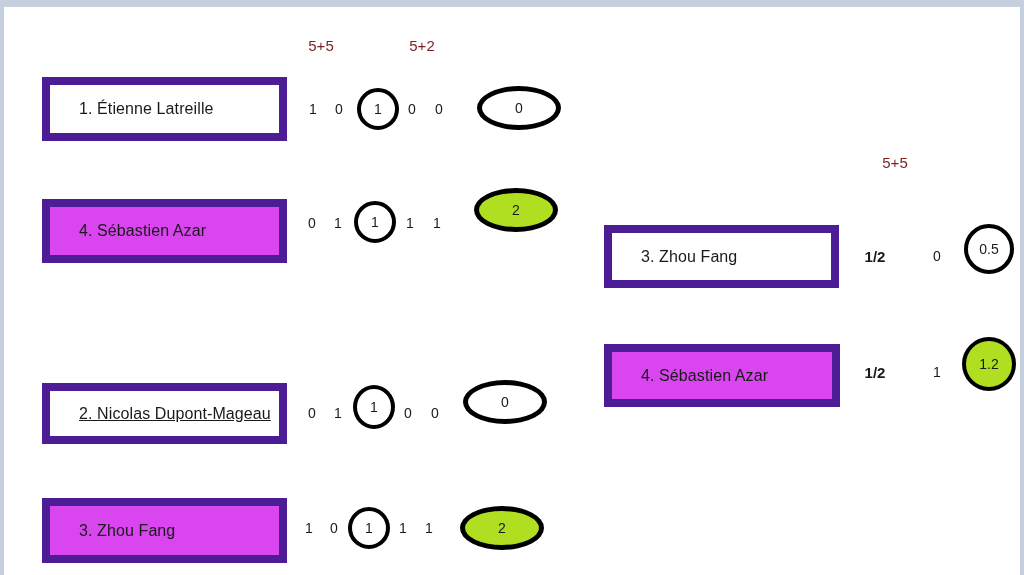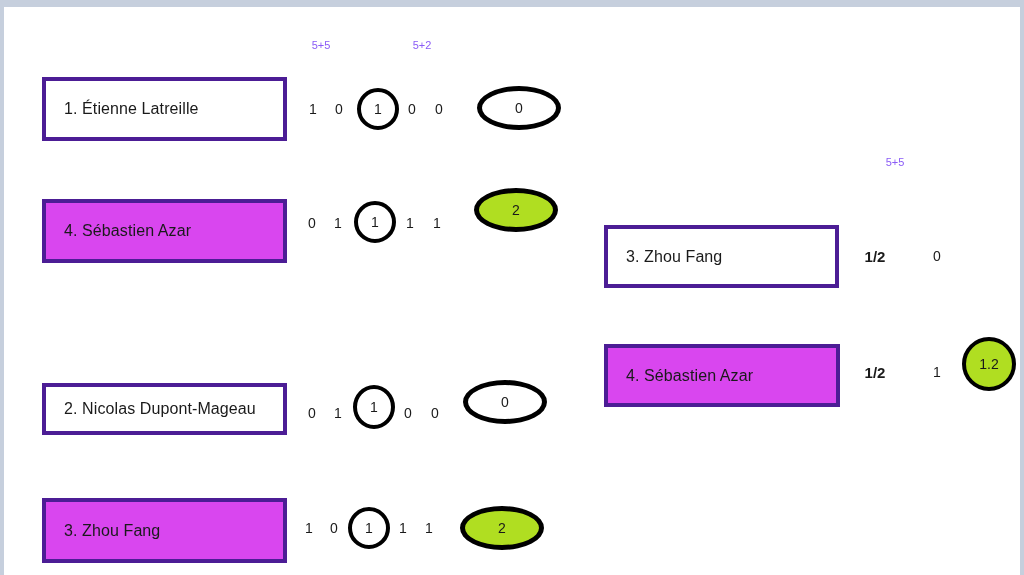--- a/index.html
+++ b/index.html
@@ -30,25 +30,25 @@
     left: 0;
     top: 0;
     width: 1024px;
     height: 575px;
   }
 
   
   .player-box {
     position: absolute;
     box-sizing: border-box;
-    border: 4px solid #4c1d95;
+    border: 8px solid #4c1d95;
     background: #ffffff;
     display: flex;
     align-items: center;
-    padding-left: 18px;
+    padding-left: 29px;
     font-size: 16px;
     color: #1a1a1a;
     letter-spacing: 0.1px;
   }
   .player-box.green {
     background: #d946ef;
   }
   .player-box .pname {
     white-space: nowrap;
   }
@@ -63,22 +63,22 @@
     white-space: nowrap;
   }
   .score.big {
     font-size: 15px;
     font-weight: bold;
   }
 
   
   .round-label {
     position: absolute;
-    font-size: 11px;
-    color: #8b5cf6;
+    font-size: 15px;
+    color: #7f1d1d;
     white-space: nowrap;
     transform: translate(-50%, -50%);
   }
 
   
   .bubble {
     position: absolute;
     box-sizing: border-box;
     border: 4px solid #000000;
     background: #ffffff;
@@ -115,21 +115,21 @@
       <div class="bubble thick" style="left: 515px; top: 101px; width: 84px; height: 44px;">0</div>
       <div class="player-box green" style="left: 38px; top: 192px; width: 245px; height: 64px;">
         <span class="pname">4. Sébastien Azar</span>
       </div>
       <div class="score" style="left: 308px; top: 216px;">0</div>
       <div class="score" style="left: 334px; top: 216px;">1</div>
       <div class="score" style="left: 406px; top: 216px;">1</div>
       <div class="score" style="left: 433px; top: 216px;">1</div>
       <div class="bubble" style="left: 371px; top: 215px; width: 42px; height: 42px;">1</div>
       <div class="bubble thick green" style="left: 512px; top: 203px; width: 84px; height: 44px;">2</div>
-      <div class="player-box" style="left: 38px; top: 376px; width: 245px; height: 52px;">
+      <div class="player-box" style="left: 38px; top: 376px; width: 245px; height: 61px; text-decoration: underline;">
         <span class="pname">2. Nicolas Dupont-Mageau</span>
       </div>
       <div class="score" style="left: 308px; top: 406px;">0</div>
       <div class="score" style="left: 334px; top: 406px;">1</div>
       <div class="score" style="left: 404px; top: 406px;">0</div>
       <div class="score" style="left: 431px; top: 406px;">0</div>
       <div class="bubble" style="left: 370px; top: 400px; width: 42px; height: 44px;">1</div>
       <div class="bubble thick" style="left: 501px; top: 395px; width: 84px; height: 44px;">0</div>
       <div class="player-box green" style="left: 38px; top: 491px; width: 245px; height: 65px;">
         <span class="pname">3. Zhou Fang</span>
@@ -139,20 +139,21 @@
       <div class="score" style="left: 399px; top: 521px;">1</div>
       <div class="score" style="left: 425px; top: 521px;">1</div>
       <div class="bubble" style="left: 365px; top: 521px; width: 42px; height: 42px;">1</div>
       <div class="bubble thick green" style="left: 498px; top: 521px; width: 84px; height: 44px;">2</div>
       <div class="round-label" style="left: 891px; top: 155px;">5+5</div>
       <div class="player-box" style="left: 600px; top: 218px; width: 235px; height: 63px;">
         <span class="pname">3. Zhou Fang</span>
       </div>
       <div class="score big" style="left: 871px; top: 249px;">1/2</div>
       <div class="score" style="left: 933px; top: 249px;">0</div>
+      <div class="bubble" style="left: 985px; top: 242px; width: 50px; height: 50px;">0.5</div>
       <div class="player-box green" style="left: 600px; top: 337px; width: 236px; height: 63px;">
         <span class="pname">4. Sébastien Azar</span>
       </div>
       <div class="score big" style="left: 871px; top: 365px;">1/2</div>
       <div class="score" style="left: 933px; top: 365px;">1</div>
       <div class="bubble green" style="left: 985px; top: 357px; width: 54px; height: 54px;">1.2</div>
     </div>
 </div>
 
 </body></html>

